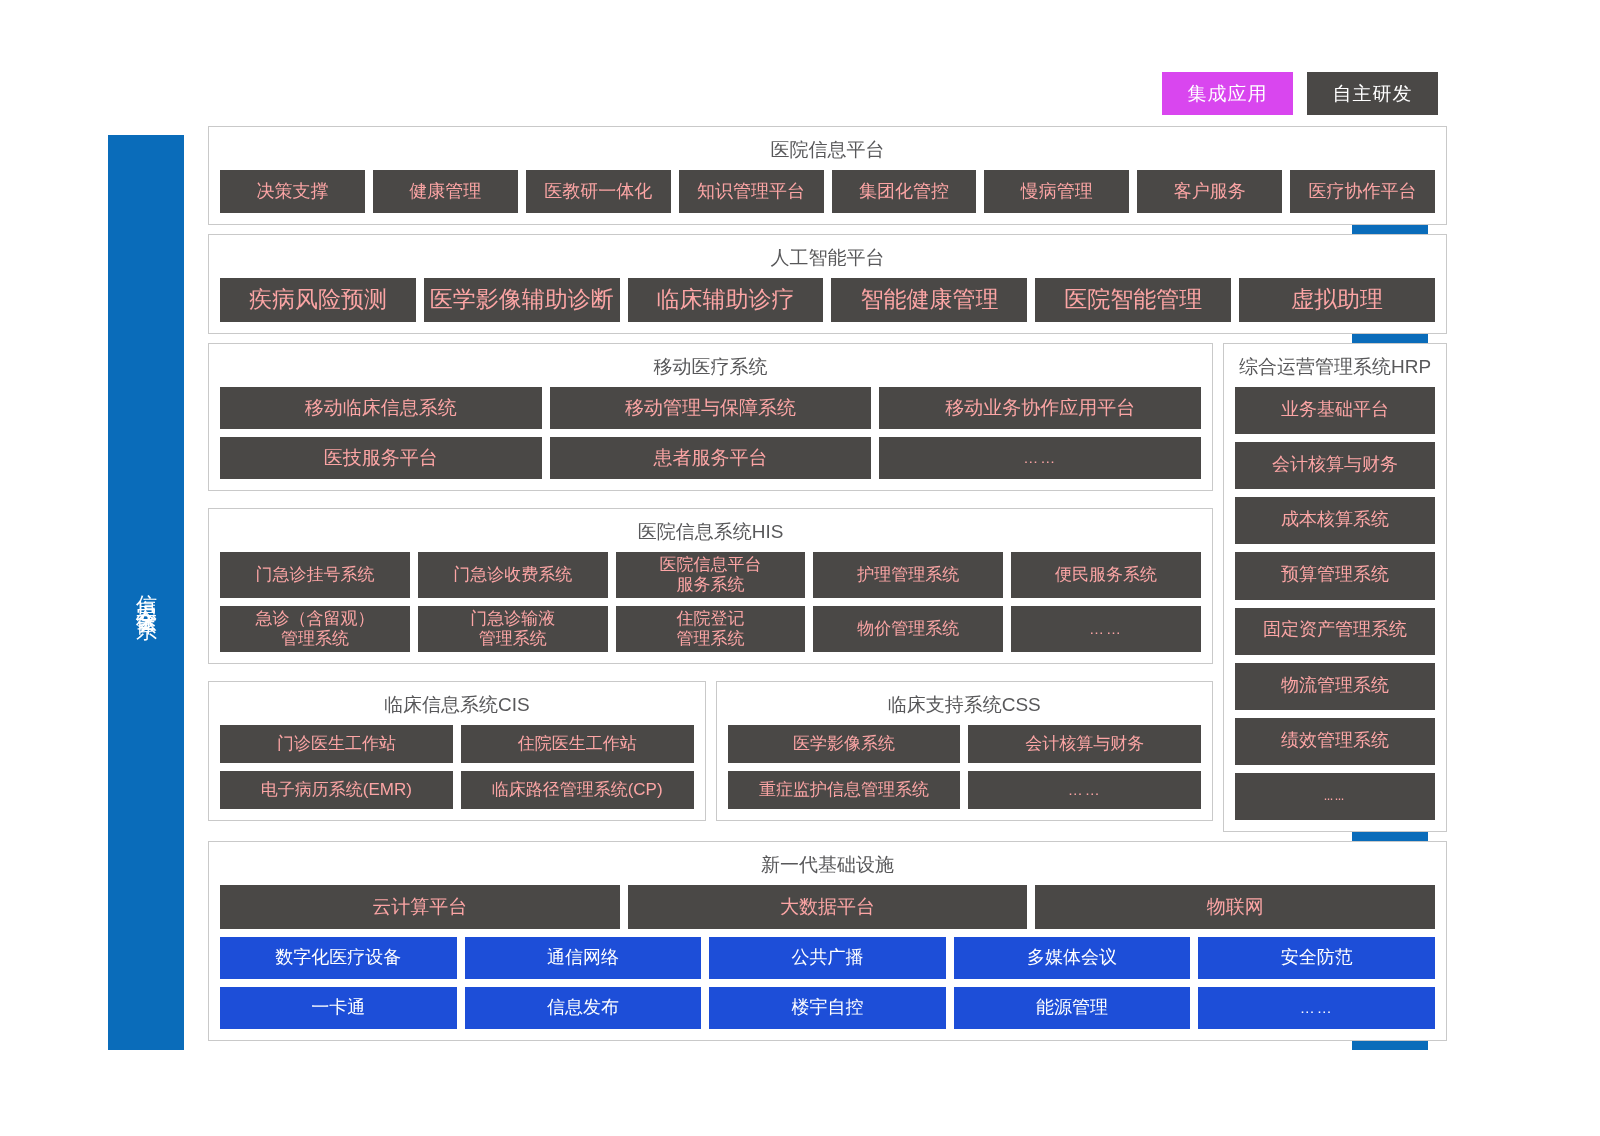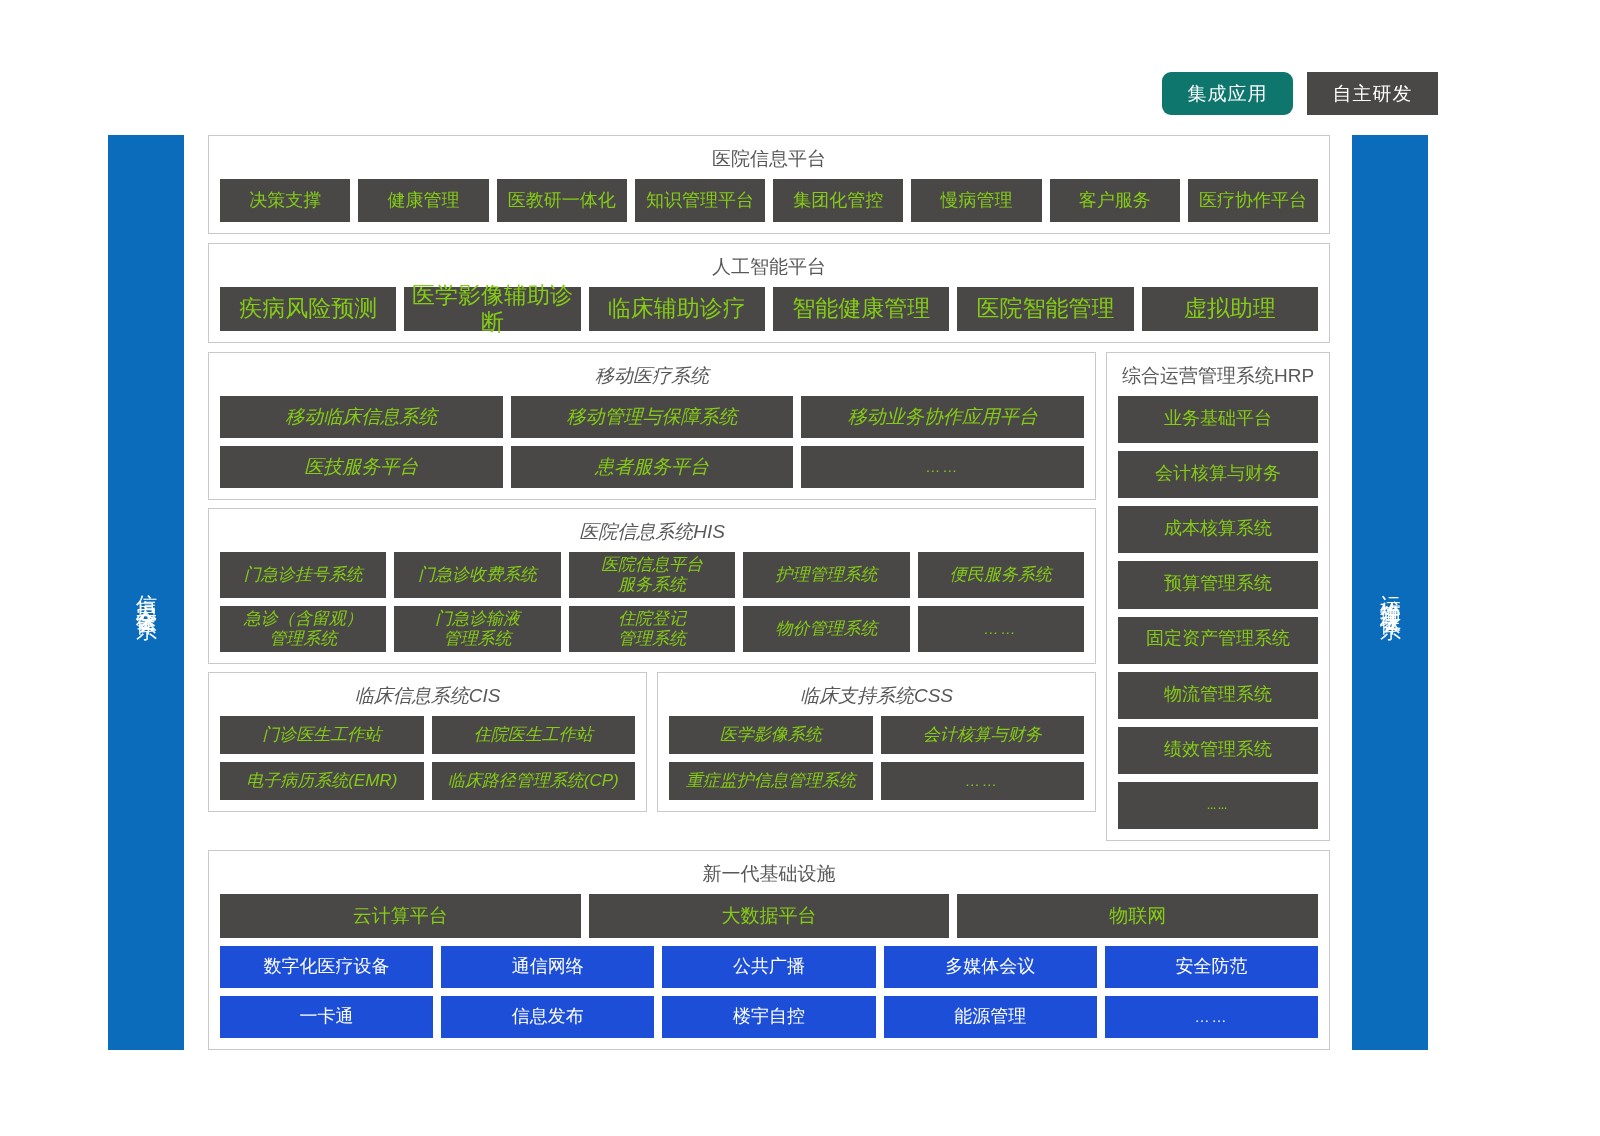--- a/index.html
+++ b/index.html
@@ -16,41 +16,41 @@
   
   .legend{
     position:absolute;top:72px;left:1162px;
     display:flex;gap:14px;
   }
   .legend-chip{
     width:131px;height:43px;
     display:flex;align-items:center;justify-content:center;
     font-size:19px;color:#ffffff;letter-spacing:1px;
   }
-  .legend-chip.blue{background:#0f766e;border-radius:9px;}
+  .legend-chip.blue{background:#d946ef;}
   .legend-chip.gray{background:#4a4846;text-align:right;}
 
   
   .sidebar{
     position:absolute;top:135px;width:76px;height:915px;
     background:#0a6cba;
     display:flex;align-items:center;justify-content:center;
   }
   .sidebar.left{left:108px;}
   .sidebar.right{left:1352px;}
   .sidebar-label{
     color:#ffffff;font-size:21px;line-height:1.38;
     writing-mode:vertical-rl;text-orientation:upright;
     letter-spacing:5px;
   }
 
   
   .body-area{
-    position:absolute;left:208px;top:135px;
-    width:1122px;height:915px;
+    position:absolute;left:208px;top:126px;
+    width:1239px;height:915px;
     display:flex;flex-direction:column;gap:9px;
   }
 
   .panel{
     border:1px solid #c9c9c9;
     background:#ffffff;
     padding:9px 11px 11px 11px;
     box-sizing:border-box;
   }
   .panel-title{
@@ -60,42 +60,42 @@
     line-height:28px;
     margin-bottom:6px;
     white-space:nowrap;
   }
 
   .row{display:flex;gap:8px;}
   .row + .row{margin-top:8px;}
 
   .box{
     background:#4a4846;
-    color:#84cc16;
+    color:#fca5a5;
     font-size:18px;
     display:flex;align-items:center;justify-content:center;
     text-align:center;
     line-height:1.18;
     box-sizing:border-box;
     padding:2px 4px;
     white-space:pre-line;
     flex:1 1 0;
   }
   .box.blue{background:#1d4ed8;color:#ffffff;}
   .box.dots{letter-spacing:2px;font-size:15px;}
 
   
   .h-box{height:43px;font-size:18px;}
 
   
   .ai-box{height:44px;font-size:23px;}
 
   
   .mid{display:flex;gap:10px;flex:1 1 auto;min-height:0;}
-  .mid-left{display:flex;flex-direction:column;gap:8px;flex:1 1 auto;min-width:0;font-style:italic;}
+  .mid-left{display:flex;flex-direction:column;gap:17px;flex:1 1 auto;min-width:0;}
   .mid-right{width:224px;flex:0 0 224px;display:flex;flex-direction:column;}
 
   .mobile-box{height:42px;font-size:19px;}
   .his-box{height:46px;font-size:17px;}
   .cc-box{height:38px;font-size:17px;}
 
   .hrp-panel{
     display:flex;flex-direction:column;
     height:100%;box-sizing:border-box;
   }

